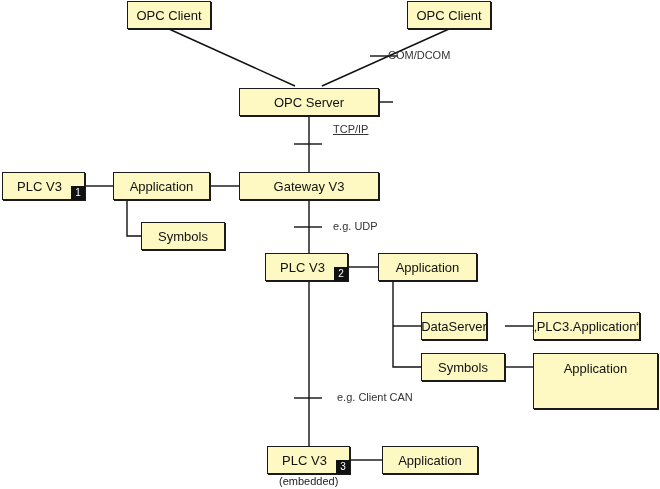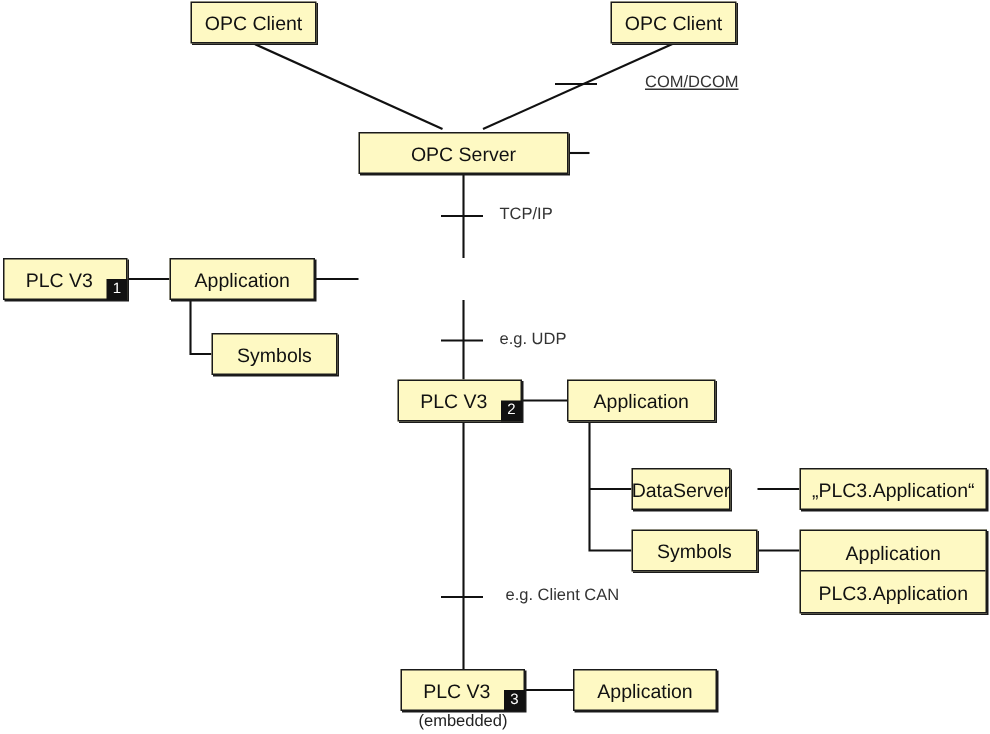--- a/index.html
+++ b/index.html
@@ -58,65 +58,65 @@
     </g>
   </svg>
 
   <div class="box" style="left:127px;top:1px;width:84px;height:28px;">
     <span>OPC Client</span>
   </div>
   <div class="box" style="left:407px;top:1px;width:84px;height:28px;">
     <span>OPC Client</span>
   </div>
 
-  <span class="label" style="left:430px;top:49px;text-decoration:underline;">COM/DCOM</span>
+  <span class="label" style="left:388px;top:49px;">COM/DCOM</span>
 
   <div class="box" style="left:239px;top:88px;width:140px;height:28px;text-align:center;">
     <span>OPC Server</span>
   </div>
 
-  <span class="label" style="left:333px;top:137px;">TCP/IP</span>
+  <span class="label" style="left:333px;top:123px;text-decoration:underline;">TCP/IP</span>
 
   <div class="box" style="left:2px;top:172px;width:83px;height:28px;">
     <span style="margin-right:8px;">PLC V3</span>
     <span class="badge">1</span>
   </div>
   <div class="box" style="left:113px;top:172px;width:97px;height:28px;">
     <span>Application</span>
+  </div>
+  <div class="box" style="left:239px;top:172px;width:140px;height:28px;">
+    <span>Gateway V3</span>
   </div>
   <div class="box" style="left:141px;top:222px;width:84px;height:28px;">
     <span>Symbols</span>
   </div>
 
   <span class="label" style="left:333px;top:220px;text-align:center;">e.g. UDP</span>
 
   <div class="box" style="left:265px;top:253px;width:83px;height:28px;">
     <span style="margin-right:8px;">PLC V3</span>
     <span class="badge">2</span>
   </div>
   <div class="box" style="left:378px;top:253px;width:99px;height:28px;">
     <span>Application</span>
   </div>
 
   <div class="box" style="left:421px;top:312px;width:66px;height:28px;">
     <span>DataServer</span>
   </div>
-  <div class="box" style="left:533px;top:312px;width:125px;height:28px;">
+  <div class="box" style="left:533px;top:312px;width:107px;height:28px;">
     <span>„PLC3.Application“</span>
   </div>
 
   <div class="box" style="left:421px;top:353px;width:84px;height:28px;">
     <span>Symbols</span>
   </div>
   <div class="box" style="left:533px;top:353px;width:125px;height:56px;display:block;">
     <div class="stack-row" style="top:0;">
       <span>Application</span>
-    </div>
-    <div class="stack-row second" style="top:26px;">
-      <span>PLC3.Application</span>
     </div>
   </div>
 
   <span class="label" style="left:337px;top:391px;">e.g. Client CAN</span>
 
   <div class="box" style="left:267px;top:446px;width:83px;height:28px;">
     <span style="margin-right:8px;">PLC V3</span>
     <span class="badge">3</span>
   </div>
   <span class="sublabel" style="left:279px;top:475px;">(embedded)</span>

